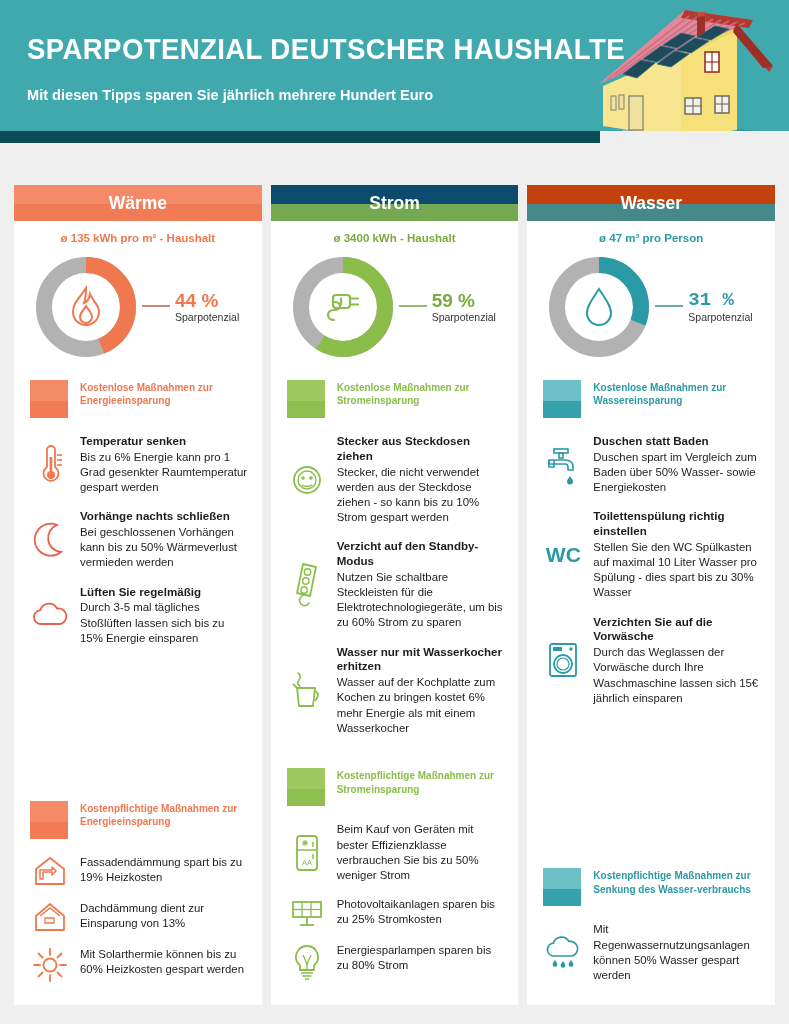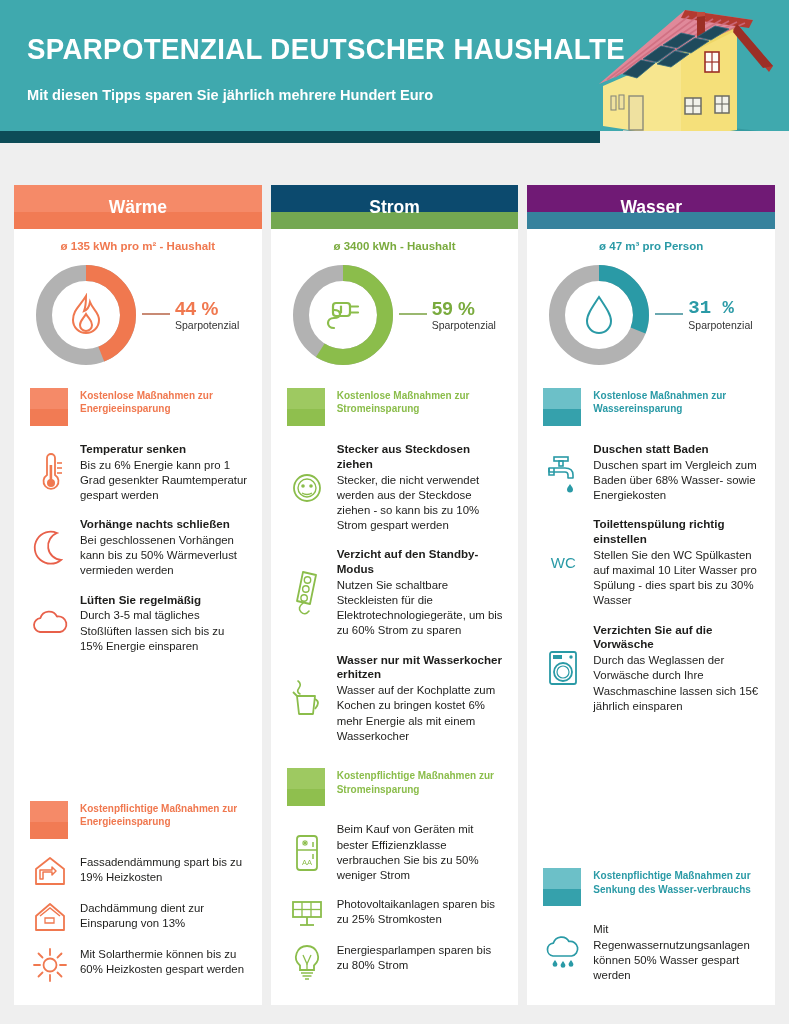--- a/index.html
+++ b/index.html
@@ -41,21 +41,21 @@
 
   
   .columns {
     position: absolute; left: 0; top: 185px;
     width: 789px; height: 820px;
     display: flex; gap: 9px; padding: 0 14px;
   }
   .col { width: 250px; display: flex; flex-direction: column; }
 
   .col-head {
-    height: 44px; display: flex; align-items: center; justify-content: center;
+    height: 36px; display: flex; align-items: center; justify-content: center;
     color: #ffffff; font-size: 17.5px; font-weight: 700;
     position: relative;
   }
   .col-head .band-lo {
     position: absolute; left: 0; right: 0; bottom: 0; height: 17px;
     opacity: 0.82;
   }
   .col-head span { position: relative; z-index: 2; }
 
   .col-body {
@@ -91,21 +91,21 @@
   .sect-title { font-size: 10px; font-weight: 700; line-height: 1.32; padding-top: 1px; }
 
   
   .items { padding: 6px 14px 0 16px; display: flex; flex-direction: column; }
   .item { display: flex; gap: 10px; padding: 6px 0 8px 0; }
   .item-icon { width: 40px; flex: none; display: flex; align-items: center; justify-content: center; }
   .item-icon svg { display: block; }
   .item-txt { flex: 1; }
   .item-title { font-size: 11.6px; font-weight: 700; color: #1d1d1b; line-height: 1.28; margin-bottom: 1px; }
   .item-desc { font-size: 11.4px; color: #1d1d1b; line-height: 1.33; }
-  .wc-glyph { font-size: 15px; font-weight: 400; letter-spacing: 0.2px; }
+  .wc-glyph { font-size: 21px; font-weight: 700; letter-spacing: 0.2px; }
 
   .spacer { flex: 1; min-height: 2px; }
 </style>
 </head>
 <body>
 
 <div class="page">
 
   <div class="header">
     <div class="header-title">SPARPOTENZIAL DEUTSCHER HAUSHALTE</div>
@@ -460,21 +460,21 @@
             </div>
             <div class="item-txt">
               <div class="item-desc">Energiesparlampen sparen bis zu 80% Strom</div>
             </div>
           </div>
         </div>
       </div>
     </div>
 
     <div class="col">
-      <div class="col-head" style="background:#701a75;">
+      <div class="col-head" style="background:#c2410c;">
         <div class="band-lo" style="background:#2a9aa6;"></div>
         <span>Wasser</span>
       </div>
       <div class="col-body">
         <div class="avg" style="color:#2a9aa6;">ø 47 m³ pro Person</div>
 
         <div class="donut-row">
           <div class="donut">
             <svg width="108" height="108" viewBox="0 0 108 108">
               <circle cx="54" cy="54" r="42" fill="none" stroke="#b2b2b2" stroke-width="16"></circle>
@@ -506,21 +506,21 @@
               <svg width="38" height="42" viewBox="0 0 38 42">
                 <rect x="10" y="5" width="14" height="4" fill="none" stroke="#2a9aa6" stroke-width="1.6"></rect>
                 <rect x="15" y="9" width="4" height="5" fill="none" stroke="#2a9aa6" stroke-width="1.6"></rect>
                 <path d="M5 16 h16 q8 0 8 7 v3 h-5 v-3 q0 -3 -3 -3 h-16 Z" fill="none" stroke="#2a9aa6" stroke-width="1.6" stroke-linejoin="round"></path>
                 <path d="M5 16 v7 h5 v-7" fill="none" stroke="#2a9aa6" stroke-width="1.6"></path>
                 <path d="M26 32 c-2 3 -3 4 -3 5.5 a3 3 0 0 0 6 0 c0 -1.5 -1 -2.5 -3 -5.5 Z" fill="#2a9aa6"></path>
               </svg>
             </div>
             <div class="item-txt">
               <div class="item-title">Duschen statt Baden</div>
-              <div class="item-desc">Duschen spart im Vergleich zum Baden über 68% Wasser- sowie Energiekosten</div>
+              <div class="item-desc">Duschen spart im Vergleich zum Baden über 50% Wasser- sowie Energiekosten</div>
             </div>
           </div>
 
           <div class="item">
             <div class="item-icon">
               <span class="wc-glyph" style="color:#2a9aa6;">WC</span>
             </div>
             <div class="item-txt">
               <div class="item-title">Toilettenspülung richtig einstellen</div>
               <div class="item-desc">Stellen Sie den WC Spülkasten auf maximal 10 Liter Wasser pro Spülung - dies spart bis zu 30% Wasser</div>

